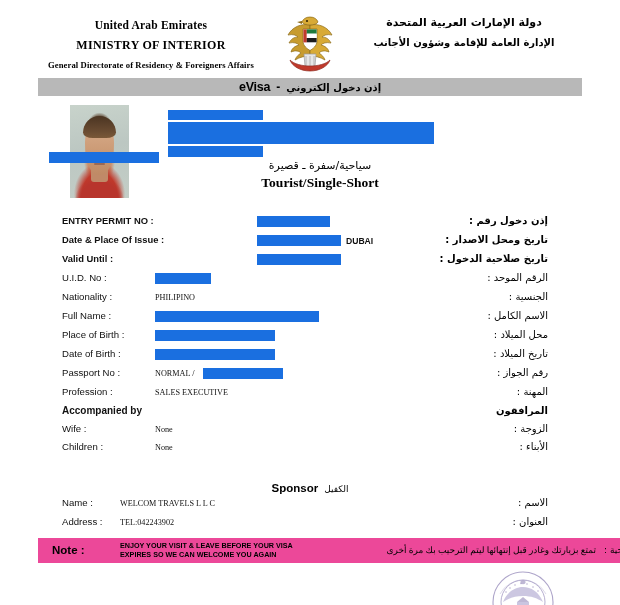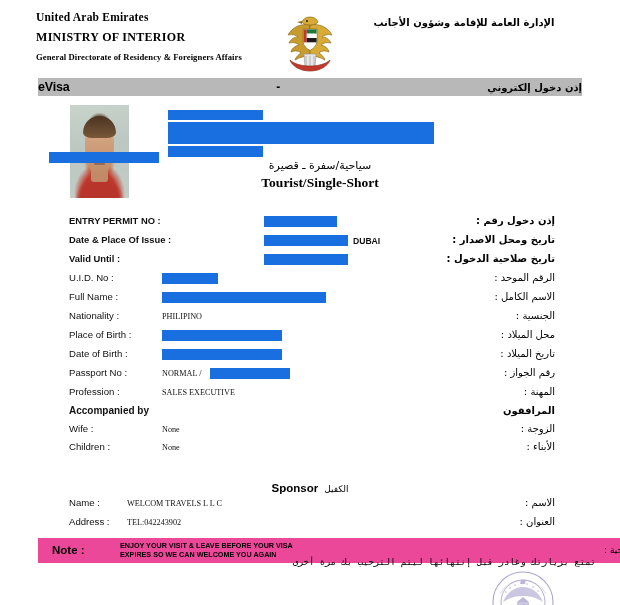--- a/index.html
+++ b/index.html
@@ -23,23 +23,23 @@
 
   
   .header {
     position: absolute;
     left: 0; top: 0;
     width: 620px;
     height: 76px;
   }
   .hdr-en {
     position: absolute;
-    left: 36px; top: 8px;
+    left: 36px; top: 16px;
     width: 230px;
-    text-align: left;
+    text-align: center;
     font-family: "Liberation Serif", serif;
     color: #000;
   }
   .hdr-en .l1 {
     font-size: 11.5px;
     font-weight: bold;
     letter-spacing: 0.2px;
     line-height: 19px;
   }
   .hdr-en .l2 {
@@ -75,21 +75,21 @@
   }
 
   
   .evisa-bar {
     position: absolute;
     left: 38px; top: 78px;
     width: 544px; height: 18px;
     background: #b8b8b8;
     display: flex;
     align-items: center;
-    justify-content: space-between;
+    justify-content: center;
     gap: 6px;
   }
   .evisa-bar .en {
     font-size: 12.5px;
     font-weight: bold;
     color: #000;
     font-family: "Liberation Sans", sans-serif;
     letter-spacing: -0.2px;
   }
   .evisa-bar .dash { font-size: 12px; font-weight: bold; color:#000; }
@@ -175,23 +175,22 @@
     font-size: 13.5px;
     font-weight: bold;
     font-family: "Liberation Serif", serif;
     color: #000;
     line-height: 18px;
   }
 
   
   .fields {
     position: absolute;
-    left: 0; top: 214px;
+    left: 16px; top: 214px;
     width: 568px;
-    padding-left: 23px;
   }
   .frow {
     position: relative;
     height: 18px;
   }
   .flabel {
     position: absolute;
     left: 46px;
     top: 1px;
     font-size: 9.6px;
@@ -269,25 +268,25 @@
   .note-ar-label {
     position: absolute;
     right: 14px; top: 7px;
     font-size: 9px;
     color: #000;
     direction: rtl;
     font-family: "DejaVu Sans", sans-serif;
   }
   .note-ar-text {
     position: absolute;
-    right: 54px; top: 19px;
+    right: 54px; top: 7px;
     font-size: 9px;
     color: #000;
     direction: rtl;
-    font-family: Liberation Mono, monospace;
+    font-family: Liberation Serif, serif;
   }
 
   
   .stamp {
     position: absolute;
     left: 487px; top: 568px;
     width: 72px; height: 60px;
     opacity: 0.55;
   }
 </style>
@@ -323,20 +322,21 @@
         <rect x="24.8" y="25" width="9.8" height="4.3" fill="#1b1b1b"></rect>
 
         <path d="M22 41 L34 41 L33 53 L28 57 L23 53 Z" fill="#e6e6e6" stroke="#9a9a9a" stroke-width="0.7"></path>
         <path d="M24 43 L24 53 M28 43 L28 56 M32 43 L32 53" stroke="#a8a8a8" stroke-width="0.8"></path>
 
         <path d="M8 47 C16 55 40 55 48 47 C46 53 38 58 28 58 C18 58 10 53 8 47 Z" fill="#c0392b" stroke="#8e2a20" stroke-width="0.7"></path>
       </svg>
     </div>
 
     <div class="hdr-ar">
+      <div class="a1">دولة الإمارات العربية المتحدة</div>
       <div class="a3">الإدارة العامة للإقامة وشؤون الأجانب</div>
     </div>
   </div>
 
   <div class="evisa-bar">
     <span class="en">eVisa</span>
     <span class="dash">-</span>
     <span class="ar">إذن دخول إلكتروني</span>
   </div>
 
@@ -382,29 +382,29 @@
     </div>
 
     <div class="frow" style="height:19px;">
       <span class="flabel">U.I.D. No :</span>
       <span class="redact" style="left:139px; top:2px; width:56px; height:11px;"></span>
       <span class="arlabel">الرقم الموحد :</span>
     </div>
 
 
     <div class="frow" style="height:19px;">
+      <span class="flabel">Nationality :</span>
+      <span class="fvalue" style="left:139px;">PHILIPINO</span>
+      <span class="arlabel">الجنسية :</span>
+    </div>
+
+    <div class="frow" style="height:19px;">
       <span class="flabel">Full Name :</span>
       <span class="redact" style="left:139px; top:2px; width:164px; height:11px;"></span>
       <span class="arlabel">الاسم الكامل  :</span>
-    </div>
-
-    <div class="frow" style="height:19px;">
-      <span class="flabel">Nationality :</span>
-      <span class="fvalue" style="left:139px;">PHILIPINO</span>
-      <span class="arlabel">الجنسية :</span>
     </div>
 
     <div class="frow" style="height:19px;">
       <span class="flabel">Place of Birth :</span>
       <span class="redact" style="left:139px; top:2px; width:120px; height:11px;"></span>
       <span class="arlabel">محل الميلاد :</span>
     </div>
 
     <div class="frow" style="height:19px;">
       <span class="flabel">Date of Birth :</span>

